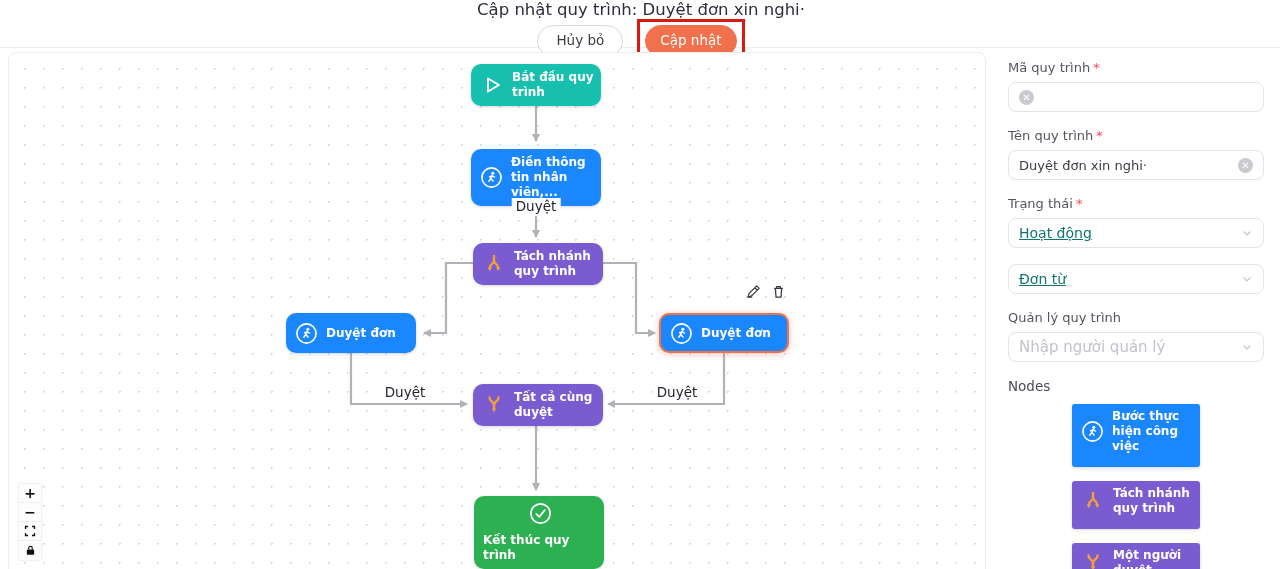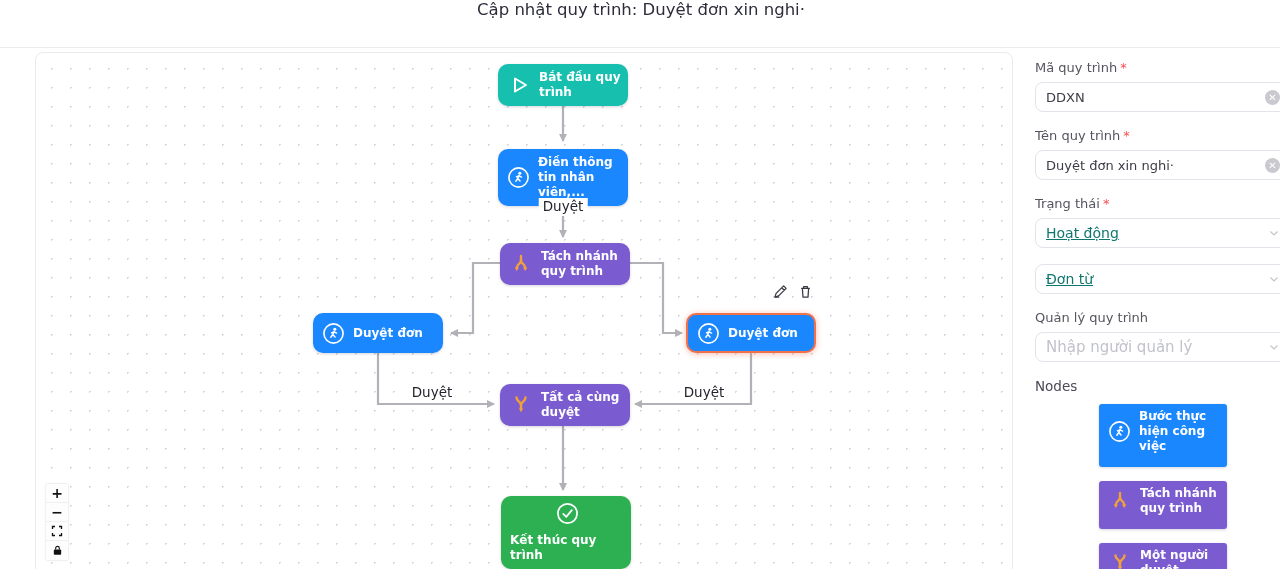--- a/index.html
+++ b/index.html
@@ -33,21 +33,21 @@
   .btn-primary {
     background: #f2714d; border: 1px solid #f2714d; color: #fff;
     border-radius: 16px; padding: 8px 14px;
   }
   .annotation-box {
     position: absolute; inset: 0;
     border: 3px solid #da1a10; pointer-events: none;
   }
 
   
-  .main { position: relative; width: 1200px; height: 521px; margin-left: 27px; }
+  .main { position: relative; width: 1200px; height: 521px; }
 
   
   .canvas-card {
     position: absolute; left: 8px; top: 4px; width: 978px; height: 530px;
     border: 1px solid #eaeaef; border-radius: 8px; background: #fff;
     background-image: radial-gradient(#d7d7df 1px, transparent 1px);
     background-size: 19px 19px; background-position: 6px 6px;
     overflow: hidden;
   }
   .edges-svg { position: absolute; left: 0; top: 0; width: 978px; height: 530px; }
@@ -154,20 +154,27 @@
     </g>
     <g id="ic-check">
       <circle cx="12" cy="12" r="10" fill="none" stroke="#fff" stroke-width="1.8"></circle>
       <path d="M7.5 12.5l3.2 3L16.5 8.5" fill="none" stroke="#fff" stroke-width="1.8" stroke-linecap="round" stroke-linejoin="round"></path>
     </g>
   </defs>
 </svg>
 
 <div class="header">
   <div class="page-title">Cập nhật quy trình: Duyệt đơn xin nghi·</div>
+  <div class="header-actions">
+    <button class="btn btn-cancel">Hủy bỏ</button>
+    <div class="submit-wrap">
+      <button class="btn btn-primary">Cập nhật</button>
+      <div class="annotation-box"></div>
+    </div>
+  </div>
 </div>
 
 <div class="main">
 
   <div class="canvas-card">
 
     <svg class="edges-svg">
       <defs>
         <marker id="arrow" markerWidth="9" markerHeight="9" refX="7" refY="4" orient="auto" markerUnits="userSpaceOnUse">
           <path d="M0 0 L8 4 L0 8 z" fill="#b1b1b7"></path>
@@ -278,21 +285,20 @@
       </button>
     </div>
   </div>
 
   <div class="panel">
 
     <div class="f-label">
       <span>Mã quy trình</span><span class="req">*</span>
     </div>
     <div class="f-control">
-      <input value="DDXN" style="">
       <span class="clear-icon">✕</span>
     </div>
 
     <div class="f-label">
       <span>Tên quy trình</span><span class="req">*</span>
     </div>
     <div class="f-control">
       <input value="Duyệt đơn xin nghi·" style="">
       <span class="clear-icon">✕</span>
     </div>

